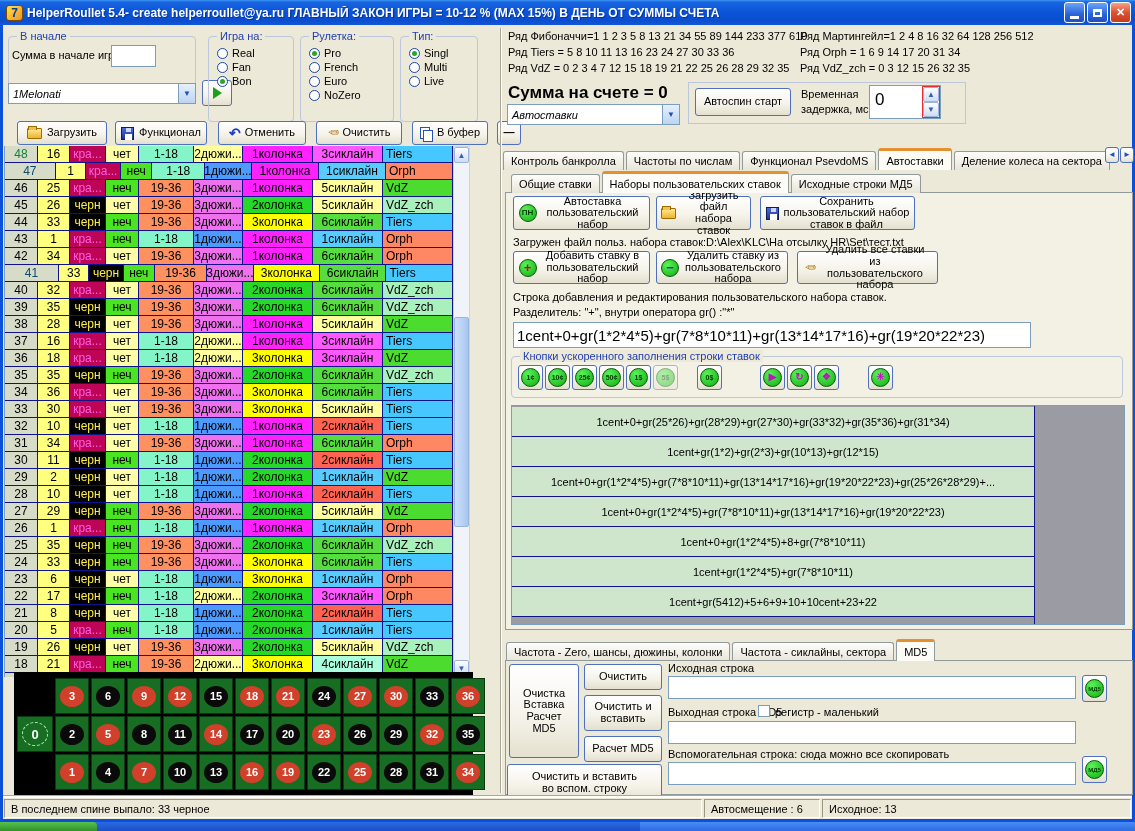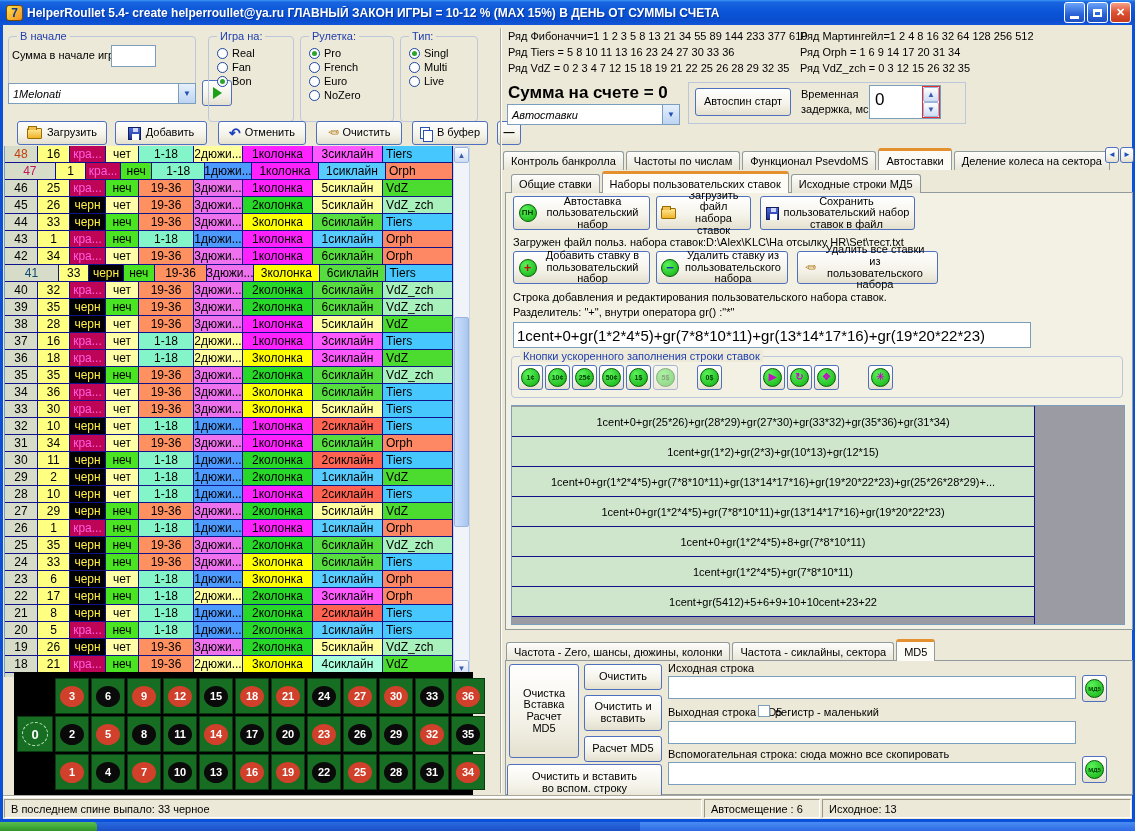--- a/index.html
+++ b/index.html
@@ -198,21 +198,21 @@
         </div>
       </div>
     </div>
 
   <div class="xpbtn" style="position:absolute;left:17px;top:121px;width:90px;height:24px;">
     <span class="ic-folder"></span>
     <span>Загрузить</span>
   </div>
   <div class="xpbtn" style="position:absolute;left:115px;top:121px;width:92px;height:24px;">
     <span class="ic-floppy"></span>
-    <span>Добавить</span>
+    <span>Функционал</span>
   </div>
   <div class="xpbtn" style="position:absolute;left:218px;top:121px;width:88px;height:24px;">
     <span class="ic-undo">↶</span>
     <span>Отменить</span>
   </div>
   <div class="xpbtn" style="position:absolute;left:316px;top:121px;width:86px;height:24px;">
     <span class="ic-brush">✏</span>
     <span>Очистить</span>
   </div>
   <div class="xpbtn" style="position:absolute;left:412px;top:121px;width:76px;height:24px;">
@@ -389,32 +389,32 @@
   <input class="field" style="position: absolute; left: 668px; top: 721px; width: 408px; height: 23px;" value="">
 
   <div style="position:absolute;left:668px;top:748px;">Вспомогательная строка: сюда можно все скопировать</div>
   <input class="field" style="position: absolute; left: 668px; top: 762px; width: 408px; height: 23px;" value="">
   <div class="xpbtn md5icon" style="position:absolute;left:1082px;top:756px;">
     <span class="circle-icon">МД5</span>
   </div>
 
   <div class="hist" id="history-table">
       <div class="hrow">
-        <div class="hcell" style="width: 33px; background: rgb(214, 220, 200); color: #c2410c;">48</div>
+        <div class="hcell" style="width: 33px; background: rgb(214, 220, 200); color: #15803d;">48</div>
         <div class="hcell" style="width: 32px; background: rgb(255, 255, 128); color: rgb(0, 0, 0);">16</div>
         <div class="hcell" style="width: 36px; background: rgb(189, 4, 87); color: rgb(255, 95, 224);">кра...</div>
         <div class="hcell" style="width: 33px; background: rgb(255, 255, 168); color: rgb(0, 0, 0);">чет</div>
         <div class="hcell" style="width: 55px; background: rgb(132, 245, 200); color: rgb(0, 0, 0);">1-18</div>
         <div class="hcell" style="width: 49px; background: rgb(255, 255, 157); color: rgb(0, 0, 0);">2дюжи...</div>
         <div class="hcell" style="width: 70px; background: rgb(255, 34, 255); color: rgb(0, 0, 0);">1колонка</div>
         <div class="hcell" style="width: 70px; background: rgb(255, 88, 255); color: rgb(0, 0, 0);">3сиклайн</div>
         <div class="hcell left" style="width: 70px; background: rgb(70, 200, 255); color: rgb(0, 0, 0);">Tiers</div>
       </div>
       <div class="hrow">
-        <div class="hcell" style="width: 53px; background: rgb(214, 220, 200); color: #be185d;">47</div>
+        <div class="hcell" style="width: 53px; background: rgb(214, 220, 200); color: #0c4a6e;">47</div>
         <div class="hcell" style="width: 32px; background: rgb(255, 255, 128); color: rgb(0, 0, 0);">1</div>
         <div class="hcell" style="width: 36px; background: rgb(189, 4, 87); color: rgb(255, 95, 224);">кра...</div>
         <div class="hcell" style="width: 33px; background: rgb(74, 228, 34); color: rgb(0, 0, 0);">неч</div>
         <div class="hcell" style="width: 55px; background: rgb(132, 245, 200); color: rgb(0, 0, 0);">1-18</div>
         <div class="hcell" style="width: 49px; background: rgb(78, 155, 255); color: rgb(0, 0, 0);">1дюжи...</div>
         <div class="hcell" style="width: 70px; background: rgb(255, 34, 255); color: rgb(0, 0, 0);">1колонка</div>
         <div class="hcell" style="width: 70px; background: rgb(88, 204, 255); color: rgb(0, 0, 0);">1сиклайн</div>
         <div class="hcell left" style="width: 70px; background: rgb(255, 136, 100); color: rgb(0, 0, 0);">Orph</div>
       </div>
       <div class="hrow">

